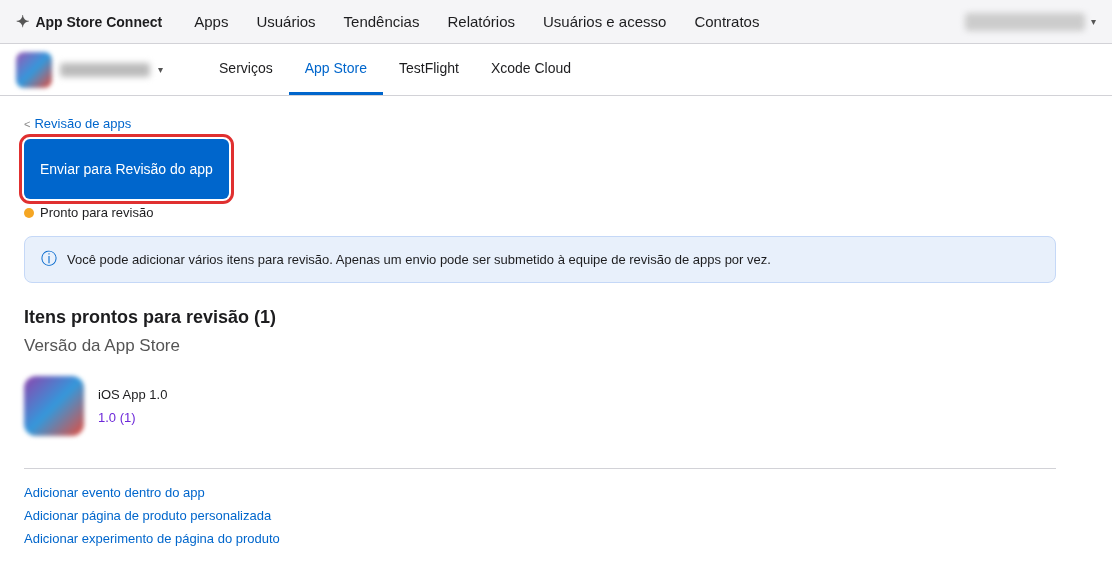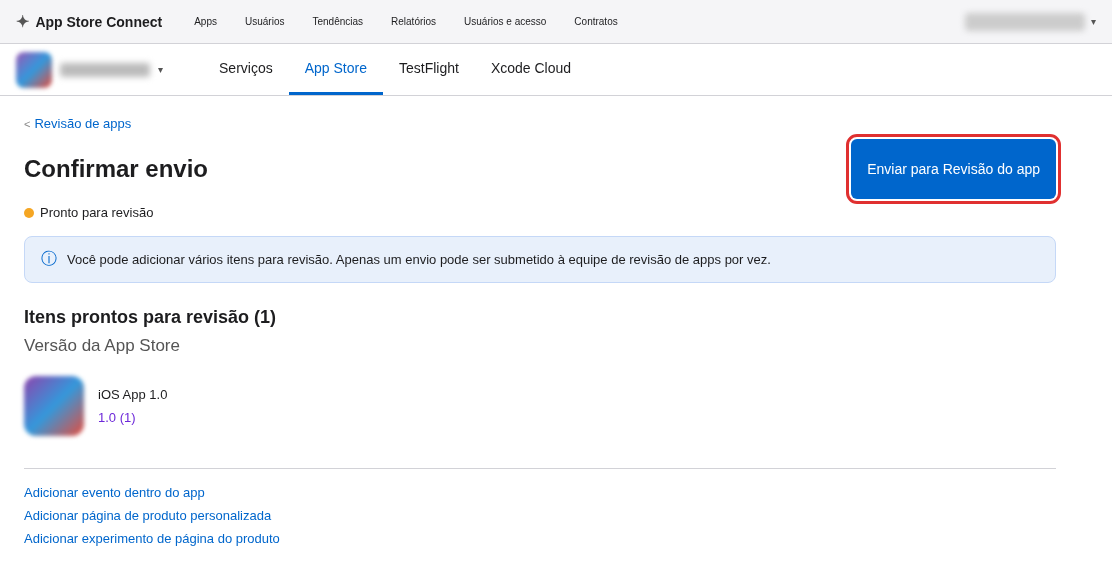--- a/index.html
+++ b/index.html
@@ -29,21 +29,21 @@
       color: #555;
     }
     .top-nav-links {
       display: flex;
       gap: 28px;
       flex: 1;
     }
     .top-nav-links a {
       text-decoration: none;
       color: #1d1d1f;
-      font-size: 10px;
+      font-size: 15px;
       white-space: nowrap;
     }
     .top-nav-right {
       display: flex;
       align-items: center;
       gap: 6px;
     }
     .blurred-box {
       width: 120px;
       height: 18px;
@@ -285,21 +285,20 @@
 </div>
 
 <div class="main-content">
 
   <div class="breadcrumb">
     <span class="chevron">&lt;</span>
     <span>Revisão de apps</span>
   </div>
 
   <div class="page-title-row">
-    <h1 class="page-title">Confirmar envio</h1>
     <button class="submit-btn">Enviar para Revisão do app</button>
   </div>
 
   <div class="status-row">
     <span class="status-dot"></span>
     <span class="status-text">Pronto para revisão</span>
   </div>
 
   <div class="info-banner">
     <span class="info-icon">ⓘ</span>

